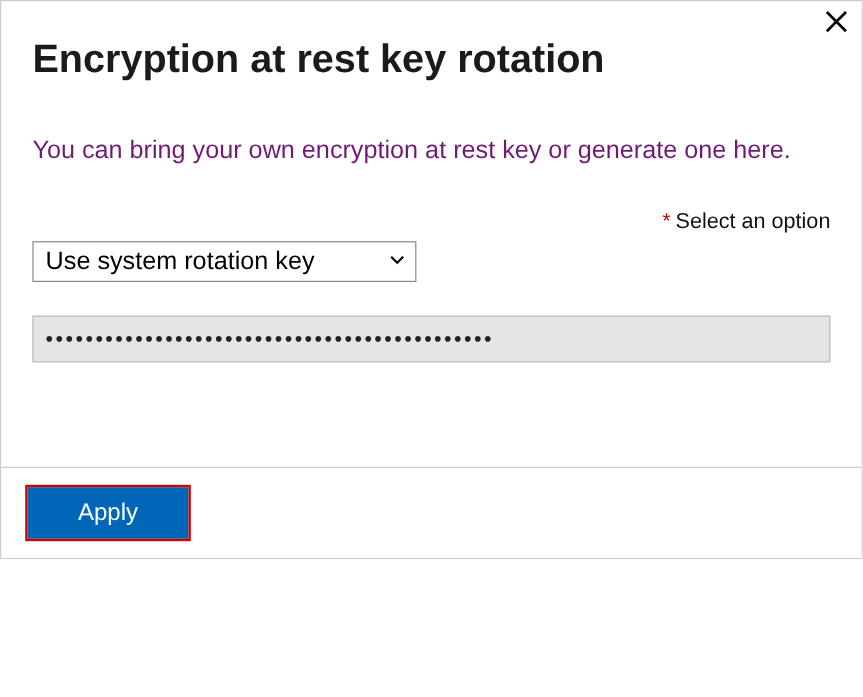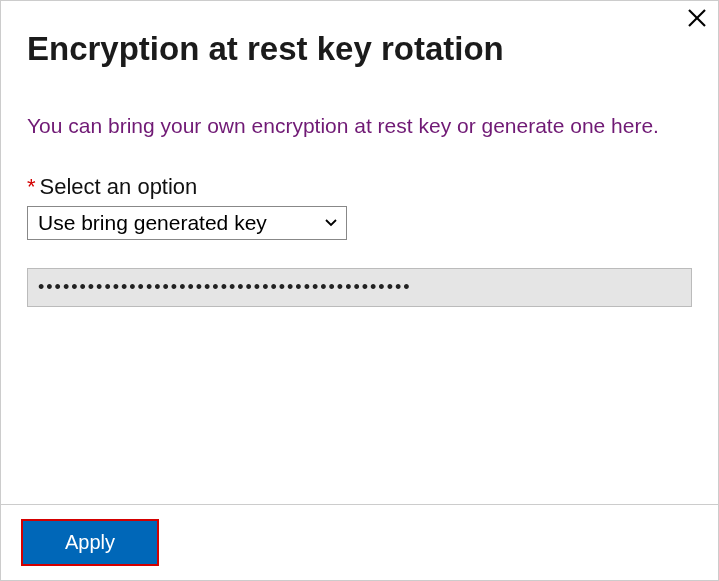--- a/index.html
+++ b/index.html
@@ -4,21 +4,21 @@
   <style>
     * { box-sizing: border-box; }
     body {
       margin: 0;
       padding: 0;
       font-family: "Segoe UI", Arial, sans-serif;
       background: #fff;
     }
     .panel {
       width: 719px;
-      height: 581px;
+      height: 466px;
       border: 1px solid #ccc;
       position: relative;
       display: flex;
       flex-direction: column;
     }
     .close-icon {
       position: absolute;
       top: 6px;
       right: 10px;
       cursor: pointer;
@@ -38,23 +38,24 @@
       line-height: 1.2;
     }
     .desc {
       font-size: 21px;
       color: #701a75;
       line-height: 1.4;
       margin: 0 0 34px 0;
     }
     .field-group { margin-bottom: 28px; }
     .field-label {
-      font-size: 22px;
+      font-size: 18px;
       color: #111;
       margin-bottom: 6px;
+      text-align: right;
     }
     .req { color: #d40000; margin-right: 4px; }
     .select-wrap {
       position: relative;
       display: inline-block;
     }
     .select {
       border: 1px solid #888;
       background: #fff;
       font-size: 21px;
@@ -116,21 +117,21 @@
     <h1 class="title">Encryption at rest key rotation</h1>
 
     <p class="desc">You can bring your own encryption at rest key or generate one here.</p>
 
     <div class="field-group">
       <div class="field-label">
         <span class="req">*</span><span>Select an option</span>
       </div>
       <div class="select-wrap">
         <div class="select">
-          <span>Use bring generated key</span>
+          <span>Use system rotation key</span>
           <span class="chevron">
             <svg width="16" height="16" viewBox="0 0 16 16">
               <polyline points="3,6 8,11 13,6" fill="none" stroke="#000" stroke-width="1.8"></polyline>
             </svg>
           </span>
         </div>
       </div>
     </div>
 
     <div class="field-group">

